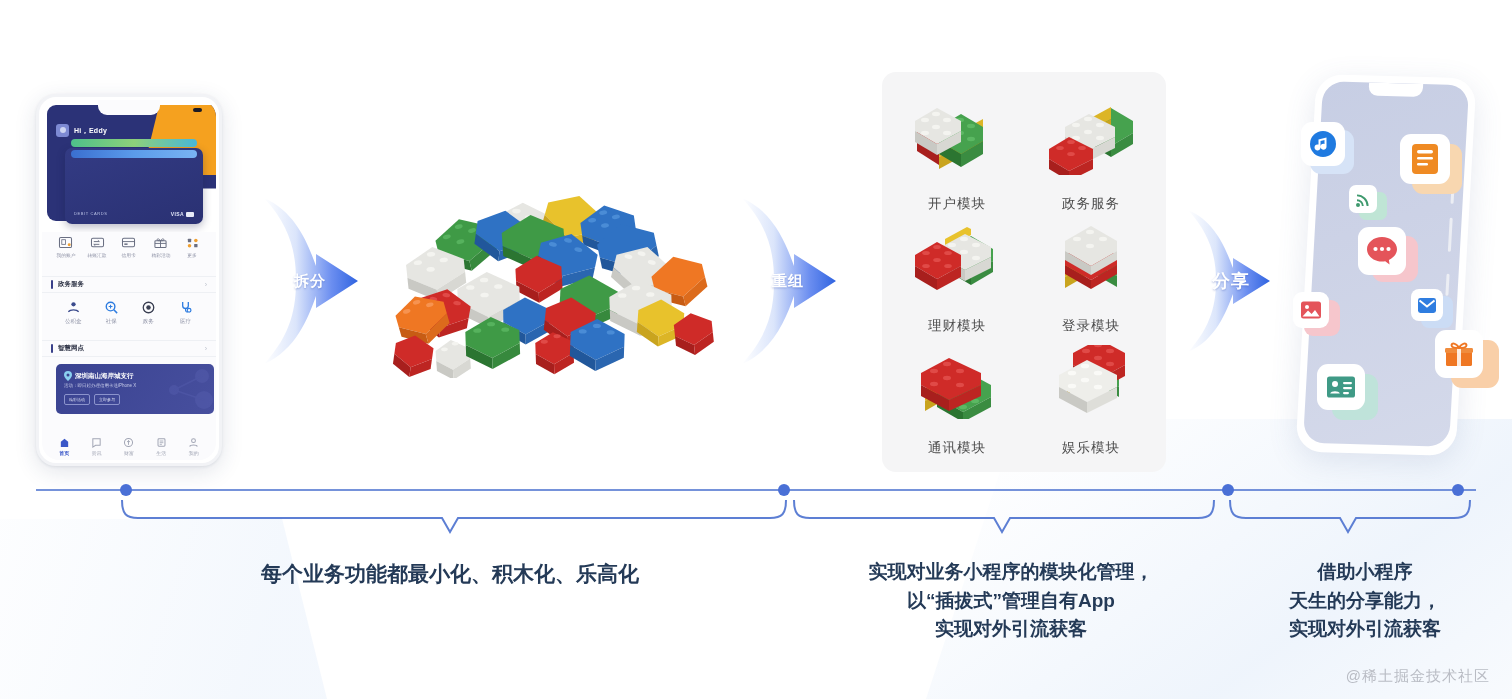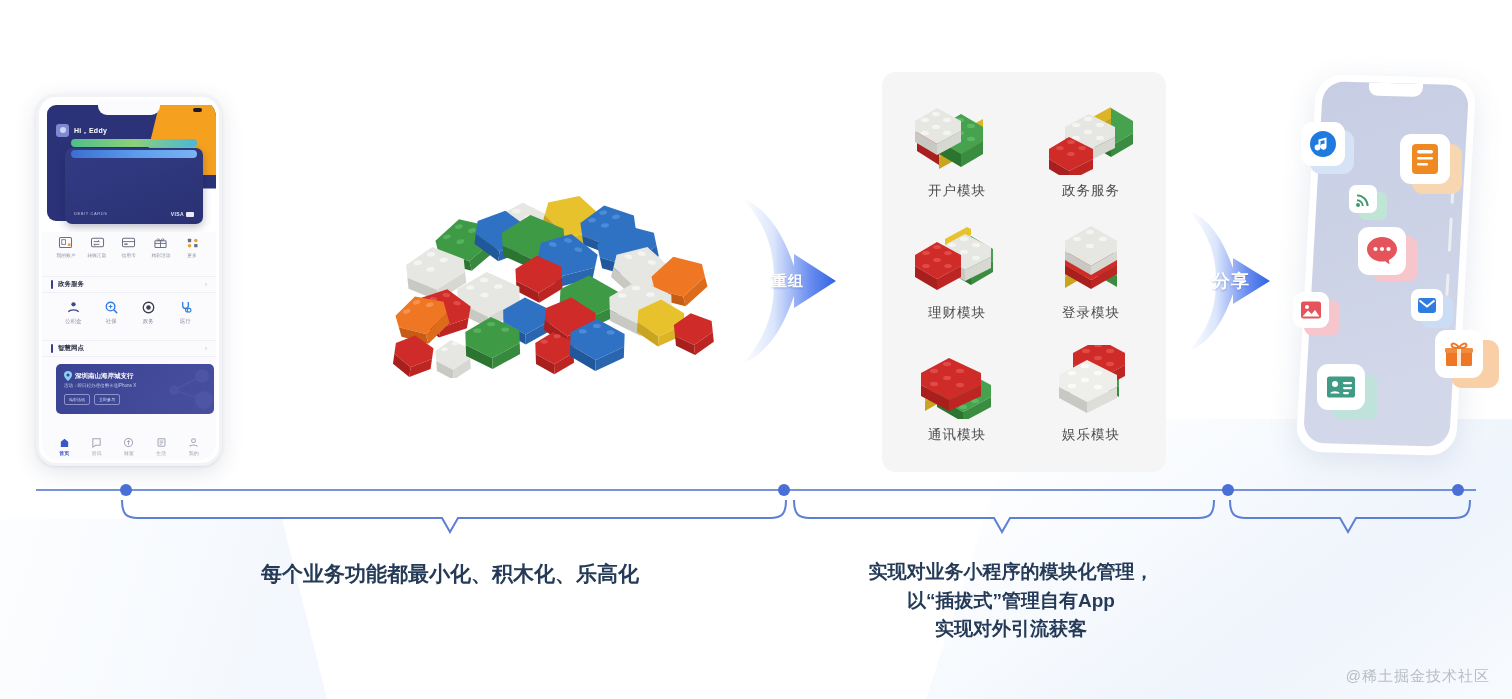--- a/index.html
+++ b/index.html
@@ -116,21 +116,21 @@
 
   
   .mod-panel {
     position:absolute; left:882px; top:72px; width:284px; height:400px;
     background:#f5f5f6; border-radius:14px;
   }
   .mod-grid {
     position:absolute; inset:0; padding:24px 8px 10px;
     display:grid; grid-template-columns:1fr 1fr; grid-template-rows:1fr 1fr 1fr;
   }
-  .mod-cell { display:flex; flex-direction:column; align-items:center; justify-content:flex-start; gap:2px; }
+  .mod-cell { display:flex; flex-direction:column; align-items:center; justify-content:flex-start; gap:15px; }
   .mod-art { height:84px; display:flex; align-items:center; justify-content:center; }
   .mod-lbl { font-size:13.5px; color:#4b4b4b; letter-spacing:1px; }
 
   
   .phone-right { position:absolute; left:1286px; top:72px; width:196px; height:390px; }
   .pr-body {
     position:absolute; left:20px; top:4px; width:160px; height:378px;
     background:#ffffff; border-radius:26px;
     box-shadow:0 8px 30px rgba(80,100,150,.14);
     transform:rotate(3.2deg) skewY(-1.6deg);
@@ -342,20 +342,34 @@
             <circle cx="6" cy="4" r="2.1" fill="none" stroke="#a2a6b5" stroke-width="1.1"></circle>
             <path d="M1.8 10.4c.8-2.4 7.6-2.4 8.4 0" fill="none" stroke="#a2a6b5" stroke-width="1.1"></path>
           </svg>
           <span class="pl-tb-lbl">我的</span>
         </div>
       </div>
 
     </div>
   </div>
 
+  <div class="arrow" style="left:262px; top:196px; width:115px; height:170px;">
+    <svg width="115" height="170" viewBox="0 0 115 170">
+      <defs>
+        <linearGradient id="ag1" x1="0" y1="0" x2="1" y2="0">
+          <stop offset="0" stop-color="#ffffff"></stop>
+          <stop offset=".34" stop-color="#dbe5fb"></stop>
+          <stop offset=".72" stop-color="#6b8ef0"></stop>
+          <stop offset="1" stop-color="#2f63e0"></stop>
+        </linearGradient>
+      </defs>
+      <path d="M2 2 C34 16 46 48 54 70 L54 58 L96 85 L54 112 L54 100 C46 122 34 154 2 168 C30 138 34 110 34 85 C34 60 30 32 2 2 Z" fill="url(#ag1)"></path>
+    </svg>
+    <span class="alabel">拆分</span>
+  </div>
 
   <div class="lego-pile">
     <svg width="340" height="195" viewBox="0 0 340 195">
       <defs>
         <g id="bk2">
           <path d="M0 8 L24 -5 L48 8 L48 22 L24 35 L0 22 Z"></path>
         </g>
       </defs>
 
       <g>
@@ -923,16 +937,21 @@
   <div class="cap cap-a">
     <div>每个业务功能都最小化、积木化、乐高化</div>
   </div>
 
   <div class="cap cap-b">
     <div>实现对业务小程序的模块化管理，</div>
     <div>以“插拔式”管理自有App</div>
     <div>实现对外引流获客</div>
   </div>
 
+  <div class="cap cap-c">
+    <div>借助小程序</div>
+    <div>天生的分享能力，</div>
+    <div>实现对外引流获客</div>
+  </div>
 
   <div class="watermark">@稀土掘金技术社区</div>
 
 </div>
 
 </body></html>

